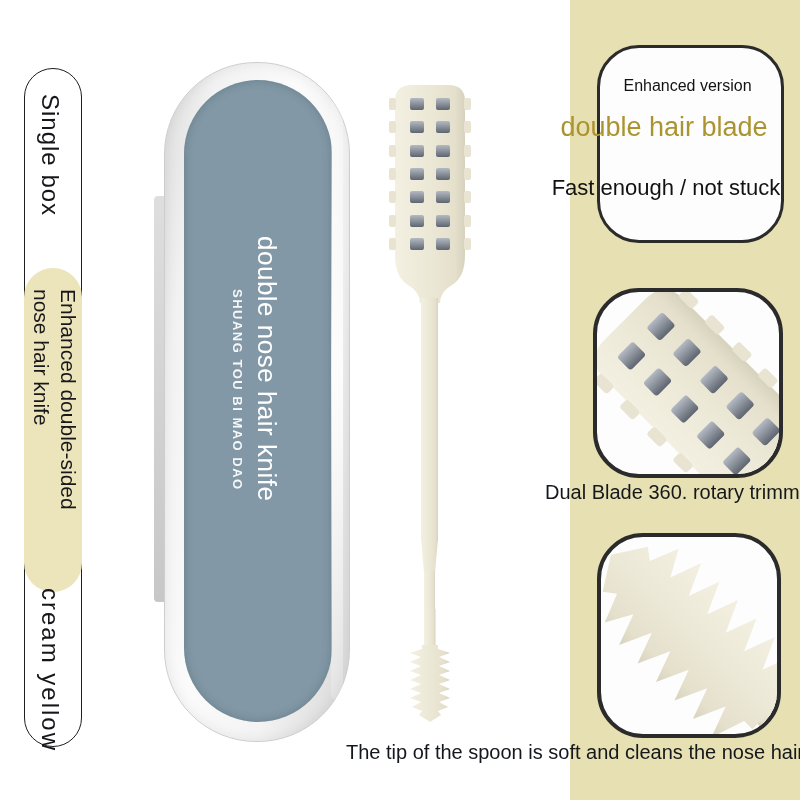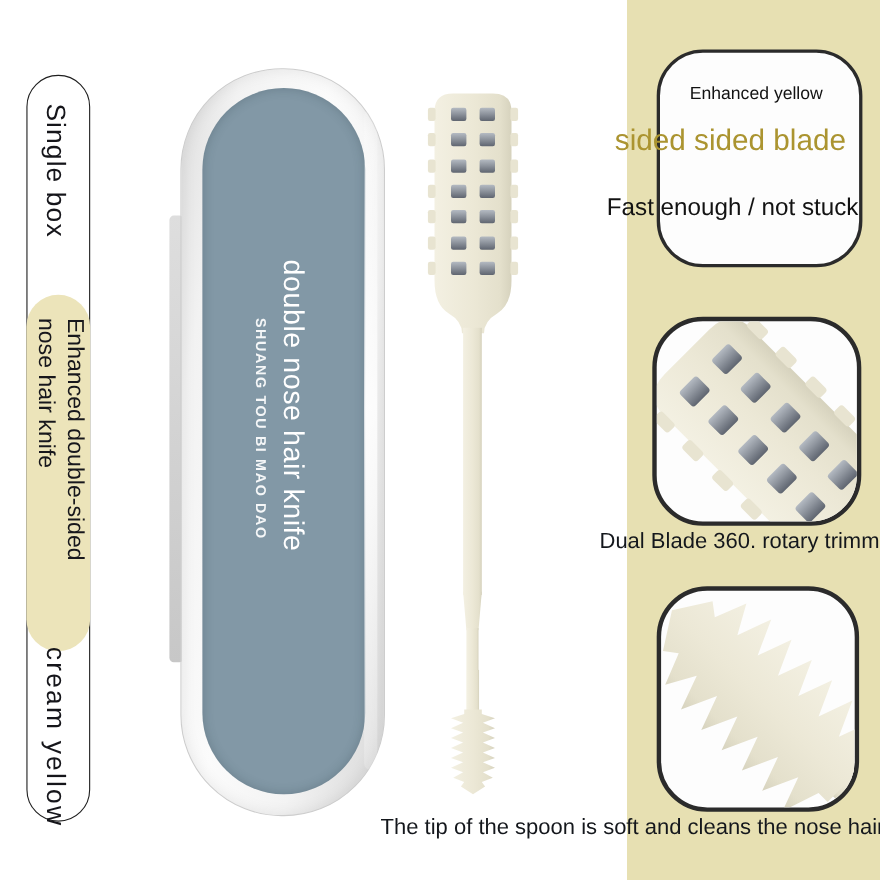--- a/index.html
+++ b/index.html
@@ -133,22 +133,22 @@
     <use href="#headG" transform="translate(2,12)"></use>
     <rect x="53" y="225" width="17" height="243" fill="url(#gCream)"></rect>
     <path d="M53,465 L70,465 L67,500 L56,500 Z" fill="url(#gCream)"></path>
     <rect x="56" y="498" width="11" height="76" fill="url(#gCream)"></rect>
     <use href="#brushG" transform="translate(2,542)"></use>
   </svg>
 
   <div class="panel"></div>
 
   <div class="callout co-top"></div>
-  <div class="t-enh">Enhanced yellow</div>
-  <div class="t-dsb">sided sided blade</div>
+  <div class="t-enh">Enhanced version</div>
+  <div class="t-dsb">double hair blade</div>
   <div class="t-fast">Fast enough / not stuck</div>
 
   <div class="callout co-blade">
     <svg class="co-art" width="182" height="182" viewBox="0 0 182 182">
       <g transform="translate(30,30) rotate(-45) scale(1.6) translate(-60,-2)">
         <use href="#headG"></use>
         <rect x="53" y="218" width="17" height="120" fill="url(#gCream)"></rect>
       </g>
     </svg>
   </div>

